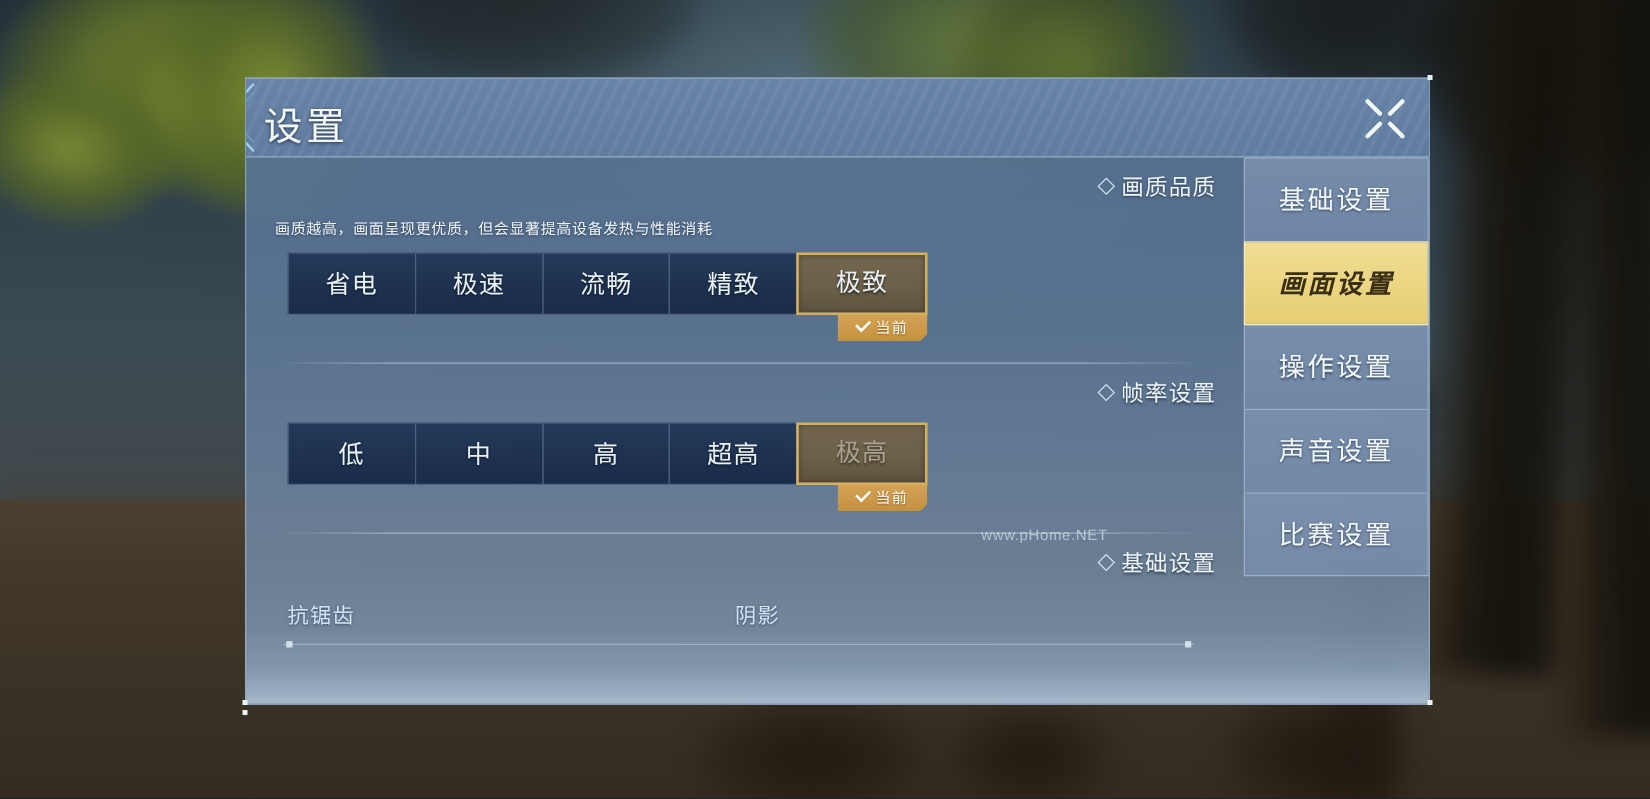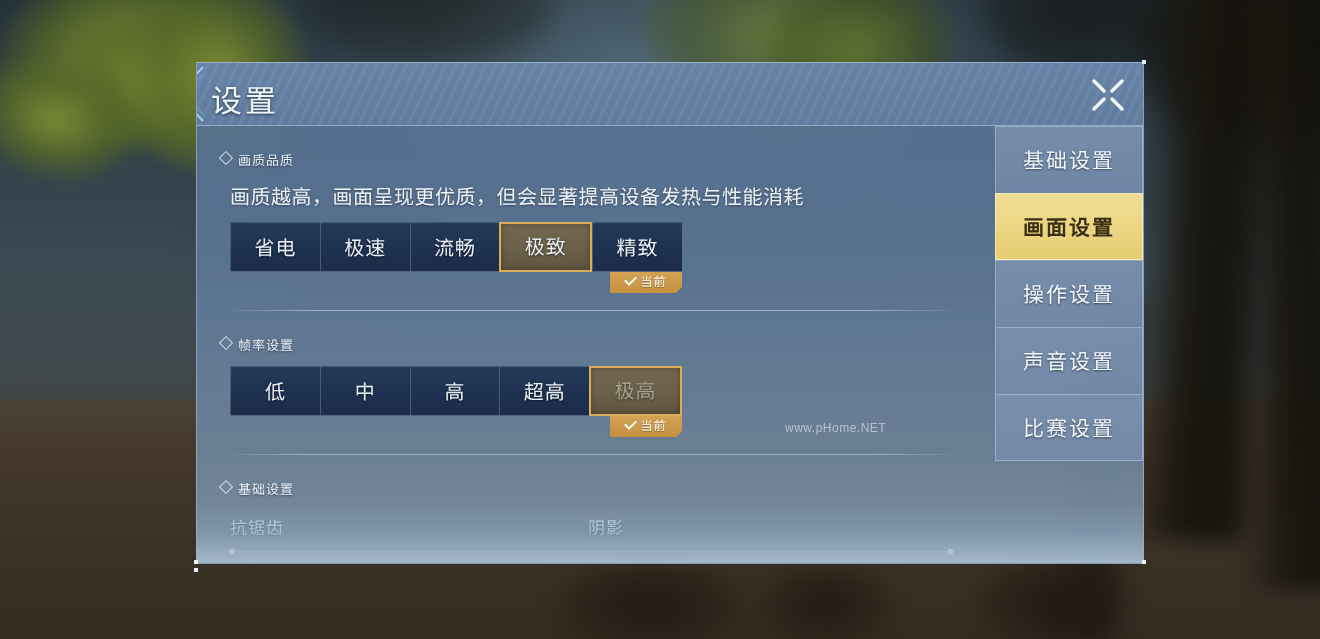--- a/index.html
+++ b/index.html
@@ -148,53 +148,54 @@
   #content-area {
     position: relative;
     width: 776px;
     padding: 0 0 0 22px;
     box-sizing: border-box;
   }
 
   
   .section { position: relative; }
   .section-title {
-    font-size: 13px;
+    font-size: 18px;
     color: #eef5fb;
     letter-spacing: 1px;
     text-shadow: 0 1px 2px rgba(10,22,40,0.6);
-    padding-top: 24px;
+    padding-top: 9px;
     padding-left: 2px;
+    text-align: right;
   }
   .section-title .diamond {
     display: inline-block;
     width: 8px; height: 8px;
     border: 1px solid #cfe2f2;
     transform: rotate(45deg);
     margin-right: 7px;
     vertical-align: 2px;
   }
   .section-desc {
-    font-size: 20px;
+    font-size: 12px;
     color: #f0f6fb;
     letter-spacing: .5px;
-    margin: 12px 0 0 11px;
+    margin: 12px 0 0 1px;
     text-shadow: 0 1px 2px rgba(10,22,40,0.55);
   }
   .divider {
     height: 1px;
     margin: 0 18px 0 8px;
     background: linear-gradient(90deg, rgba(205,224,240,0.05) 0%, rgba(205,224,240,0.55) 12%, rgba(205,224,240,0.55) 88%, rgba(205,224,240,0.05) 100%);
   }
 
   
   .option-row {
     display: flex;
     margin: 12px 0 0 11px;
-    width: 452px;
+    width: 512px;
     position: relative;
   }
   .option-btn {
     flex: 1 1 0;
     height: 50px;
     line-height: 50px;
     text-align: center;
     font-size: 20px;
     color: #eaf2f9;
     background: linear-gradient(180deg, #253a5a 0%, #1e3150 55%, #1b2c49 100%);
@@ -294,20 +295,21 @@
     cursor: pointer;
     text-shadow: 0 1px 2px rgba(20,34,56,0.65);
   }
   .tab-item:last-child { border-bottom: 1px solid rgba(200,218,236,0.45); }
   .tab-item.active {
     background: linear-gradient(180deg, #f0dd95 0%, #ecd683 50%, #e6cd72 100%);
     color: #3a2f12;
     text-shadow: none;
     border: 1px solid #f7ecb8;
     font-weight: 600;
+    font-style: italic;
   }
 
   
   #watermark {
     position: absolute;
     left: 588px;
     top: 295px;
     font-size: 12px;
     color: rgba(244,249,253,0.55);
     letter-spacing: .5px;
@@ -377,22 +379,22 @@
 
       <div class="section">
         <div class="section-title">
           <span class="diamond"></span><span>画质品质</span>
         </div>
         <div class="section-desc">画质越高，画面呈现更优质，但会显著提高设备发热与性能消耗</div>
         <div class="option-row">
           <div class="option-btn">省电</div>
           <div class="option-btn">极速</div>
           <div class="option-btn">流畅</div>
+          <div class="option-btn">精致</div>
           <div class="option-btn selected">极致</div>
-          <div class="option-btn">精致</div>
           <div class="current-badge" style="right:0;">
             <span class="tick"></span><span>当前</span>
           </div>
         </div>
         <div class="divider" style="margin-top:38px;"></div>
       </div>
 
       <div class="section">
         <div class="section-title">
           <span class="diamond"></span><span>帧率设置</span>

